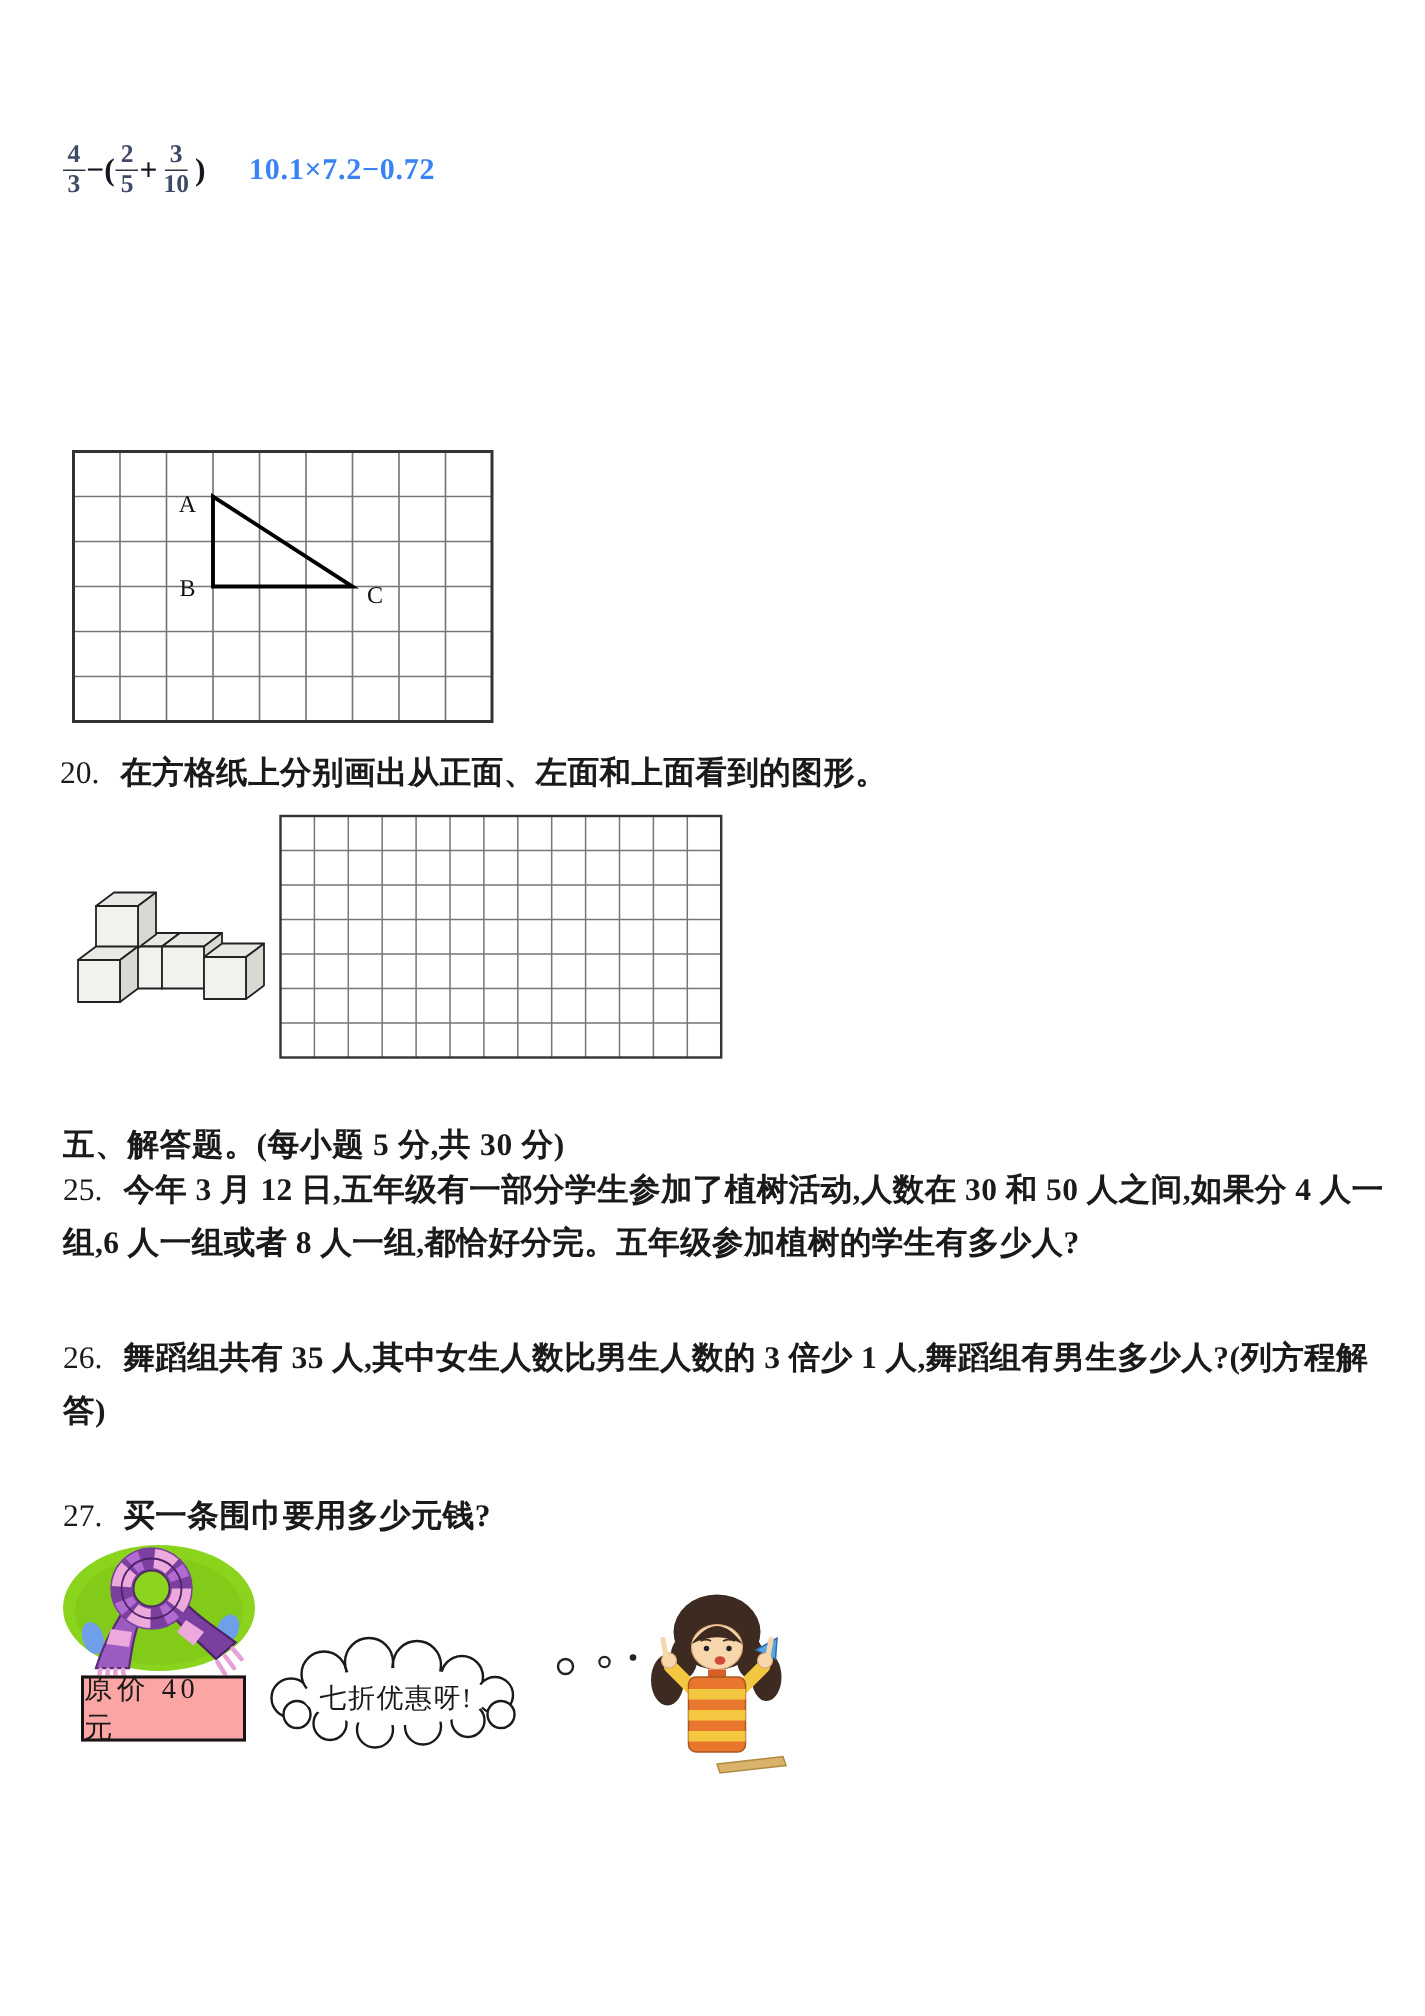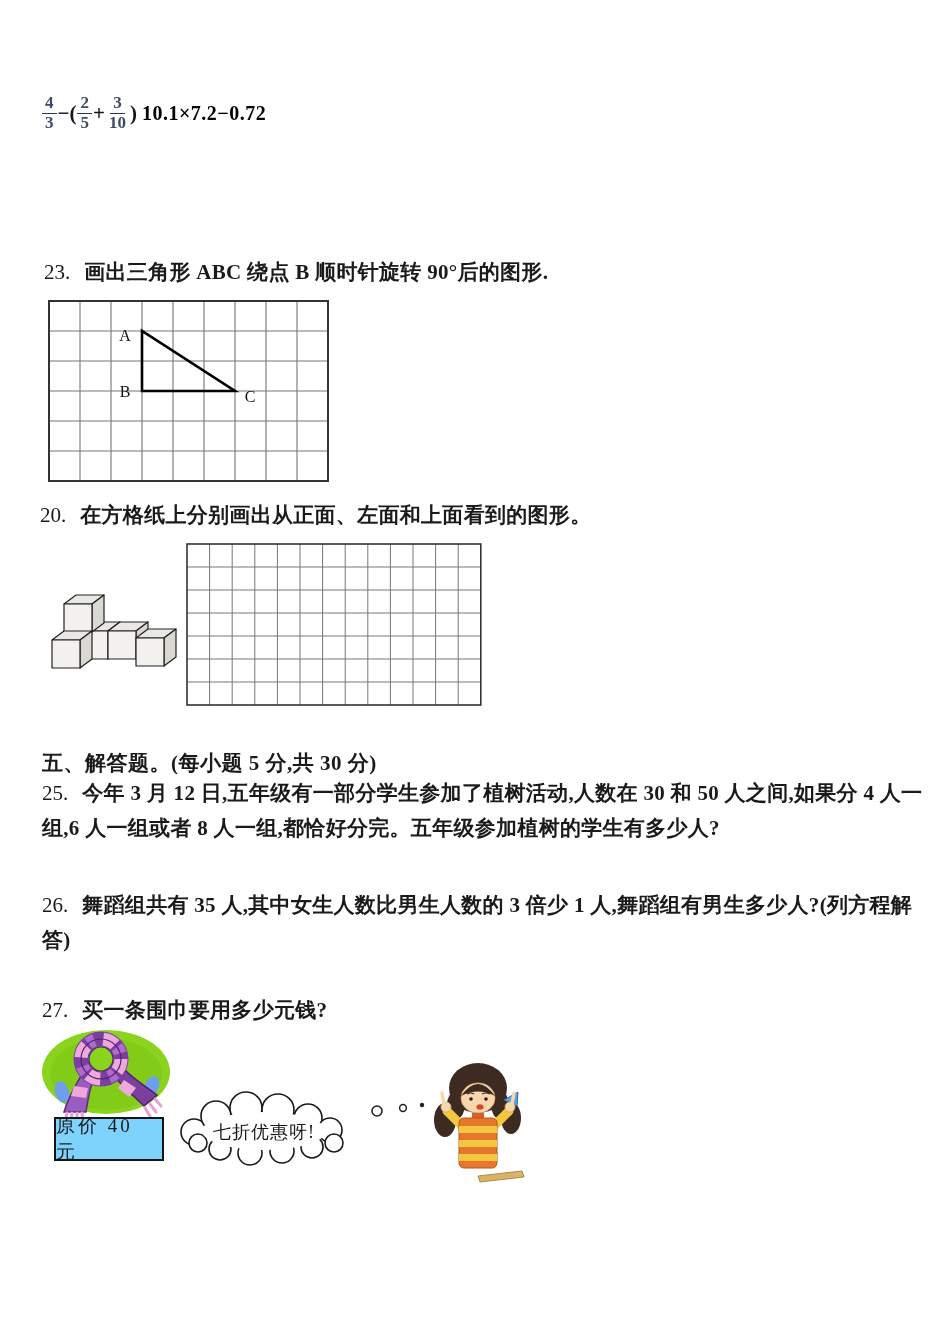--- a/index.html
+++ b/index.html
@@ -8,30 +8,30 @@
     font-family:"Liberation Serif","DejaVu Serif",serif;color:#1a1a1a;
   }
   .abs{position:absolute;}
   
   #expr-row{top:94px;left:42px;display:flex;align-items:center;}
   .frac{display:inline-flex;flex-direction:column;align-items:center;line-height:1.08;
         font-size:17px;font-weight:700;color:#3f4a66;}
   .frac .num{padding:0 3px 1px 3px;border-bottom:1.7px solid #2f3545;}
   .frac .den{padding:0 3px;}
   .op{font-size:21px;font-weight:700;color:#15151f;margin:0 1px;align-self:center;}
-  .decimal-expr{margin-left:4px;font-size:20px;font-weight:700;color:#000000;letter-spacing:.5px;}
+  .decimal-expr{margin-left:28px;font-size:20px;font-weight:700;color:#3b82f6;letter-spacing:.5px;}
   
   .heading{font-size:21px;font-weight:700;letter-spacing:.5px;}
   .qline{font-size:21px;font-weight:700;letter-spacing:.3px;}
   .qnum{font-weight:400;margin-right:14px;letter-spacing:0;}
   .para{width:885px;line-height:35px;}
   
   #price-tag{left:54px;top:1117px;width:106px;height:40px;border:2px solid #151515;
              display:flex;align-items:center;justify-content:center;
-             font-size:19px;font-weight:400;letter-spacing:3px;background:#7dd3fc;}
+             font-size:19px;font-weight:400;letter-spacing:3px;background:#fca5a5;}
   svg{display:block;}
 </style>
 </head>
 <body>
 
 <div id="page">
 
   <div class="abs" id="expr-row">
     <span class="frac">
       <span class="num">4</span>
@@ -45,23 +45,20 @@
     <span class="op">+</span>
     <span class="frac">
       <span class="num">3</span>
       <span class="den">10</span>
     </span>
     <span class="op">)</span>
     <span class="decimal-expr">10.1×7.2−0.72</span>
   </div>
 
 
-  <div class="abs qline" style="top:258px;left:44px;">
-    <span class="qnum">23.</span><span>画出三角形 ABC 绕点 B 顺时针旋转 90°后的图形.</span>
-  </div>
   <svg class="abs" id="q23-grid" style="top:298px;left:46px;" width="285" height="186" viewBox="-3 -3 285 186">
       <path d="M31.0,0 V180 M62.0,0 V180 M93.0,0 V180 M124.0,0 V180 M155.0,0 V180 M186.0,0 V180 M217.0,0 V180 M248.0,0 V180 M0,30.0 H279 M0,60.0 H279 M0,90.0 H279 M0,120.0 H279 M0,150.0 H279 " stroke="#767676" stroke-width="1.1" fill="none"></path>
       <rect x="0" y="0" width="279" height="180" fill="none" stroke="#333333" stroke-width="2"></rect>
       <polygon points="93,30 93,90 186,90" fill="none" stroke="#000000" stroke-width="2.6" stroke-linejoin="miter"></polygon>
       <text x="76" y="40" text-anchor="middle" font-size="16" font-family="Liberation Serif, DejaVu Serif, serif" fill="#111">A</text>
       <text x="76" y="96" text-anchor="middle" font-size="16" font-family="Liberation Serif, DejaVu Serif, serif" fill="#111">B</text>
       <text x="201" y="101" text-anchor="middle" font-size="16" font-family="Liberation Serif, DejaVu Serif, serif" fill="#111">C</text>
     </svg>
 
   <div class="abs qline" style="top:501px;left:40px;">

